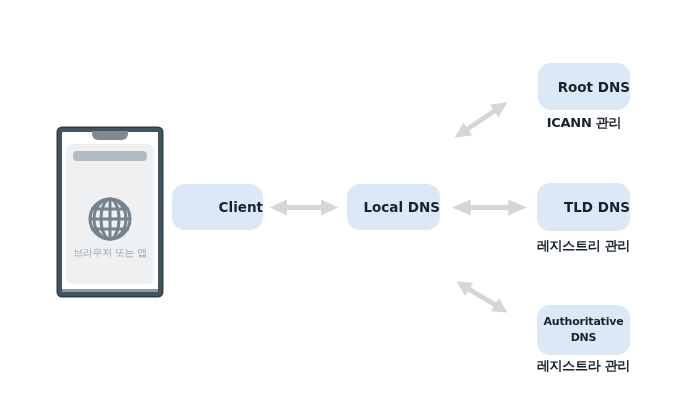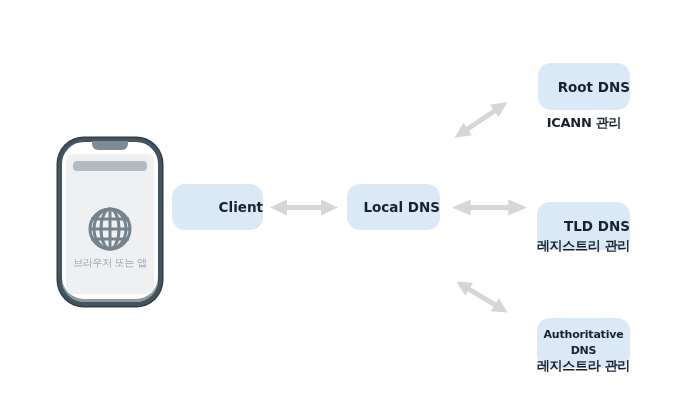--- a/index.html
+++ b/index.html
@@ -2,23 +2,23 @@
 <html style="--node_fill: #dbe9f6; --arrow: #d6d6d6; --label_text: #18222e; --phone_frame: #44545f; --phone_screen: #eff0f1; --phone_accent: #b3bbc1; --phone_notch: #7e8b94; --globe: #75838e; --caption_text: #9aa4ac;"><head>
 <meta charset="utf-8">
 <style>
   html,body{margin:0;padding:0;background:#fff;}
   .canvas{
     position:relative;width:700px;height:407px;background:#fff;overflow:hidden;
     font-family:"DejaVu Sans","Liberation Sans",sans-serif;
   }
   
   .phone{
-    position:absolute;left:58px;top:138px;width:104px;height:168px;
+    position:absolute;left:58px;top:128px;width:104px;height:168px;
     background:#fff;border:4px solid var(--phone_frame,#44545f);
-    border-radius:26px;box-sizing:border-box;
+    border-radius:4px;box-sizing:border-box;
     box-shadow:0 0 0 1.5px #2e3d48, inset 0 -3px 0 0 #8d99a1;
   }
   .phone-notch{
     position:absolute;left:50%;top:-1px;transform:translateX(-50%);
     width:36px;height:9px;background:var(--phone_notch,#7e8b94);
     border-radius:0 0 6px 6px;
   }
   .phone-screen{
     position:absolute;left:4px;right:4px;top:12px;bottom:8px;
     background:var(--phone_screen,#eff0f1);border-radius:6px;
@@ -35,22 +35,22 @@
   }
   
   .node{
     position:absolute;background:var(--node_fill,#dbe9f6);border-radius:13px;
     display:flex;align-items:center;justify-content:flex-end;text-align:center;
     font-weight:bold;color:var(--label_text,#18222e);font-size:13.5px;
   }
   .node-client{left:172px;top:184px;width:91px;height:46px;}
   .node-local{left:347px;top:184px;width:93px;height:46px;}
   .node-root{left:538px;top:63px;width:92px;height:47px;}
-  .node-tld{left:537px;top:183px;width:93px;height:48px;margin-top:19px;}
-  .node-auth{left:537px;top:318px;width:93px;height:50px;font-size:11px;line-height:1.45;letter-spacing:-0.2px;padding:0 2px;box-sizing:border-box;}
+  .node-tld{left:537px;top:183px;width:93px;height:48px;}
+  .node-auth{left:537px;top:305px;width:93px;height:50px;font-size:11px;line-height:1.45;letter-spacing:-0.2px;padding:0 2px;box-sizing:border-box;}
   .sublabel{
     position:absolute;text-align:center;font-weight:bold;font-size:13px;
     color:var(--label_text,#18222e);letter-spacing:-0.3px;
   }
   .sub-root{left:538px;top:114px;width:92px;}
   .sub-tld{left:527px;top:237px;width:113px;}
   .sub-auth{left:527px;top:357px;width:113px;}
   
   .arrow{position:absolute;}
   .arrow polygon,.arrow rect{fill:var(--arrow,#d6d6d6);}

